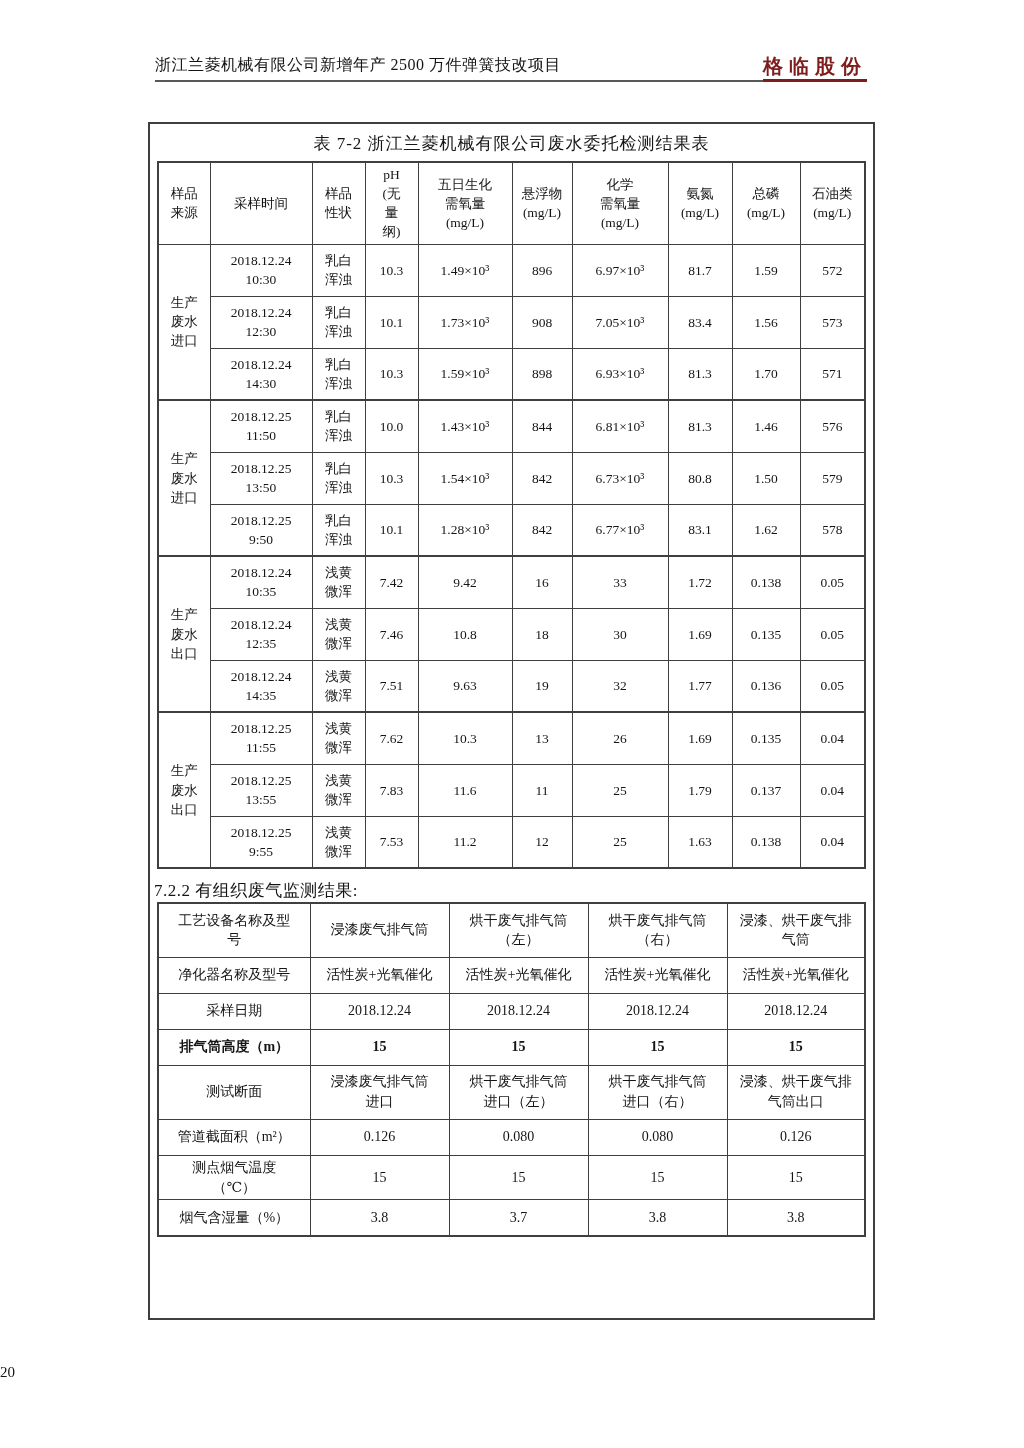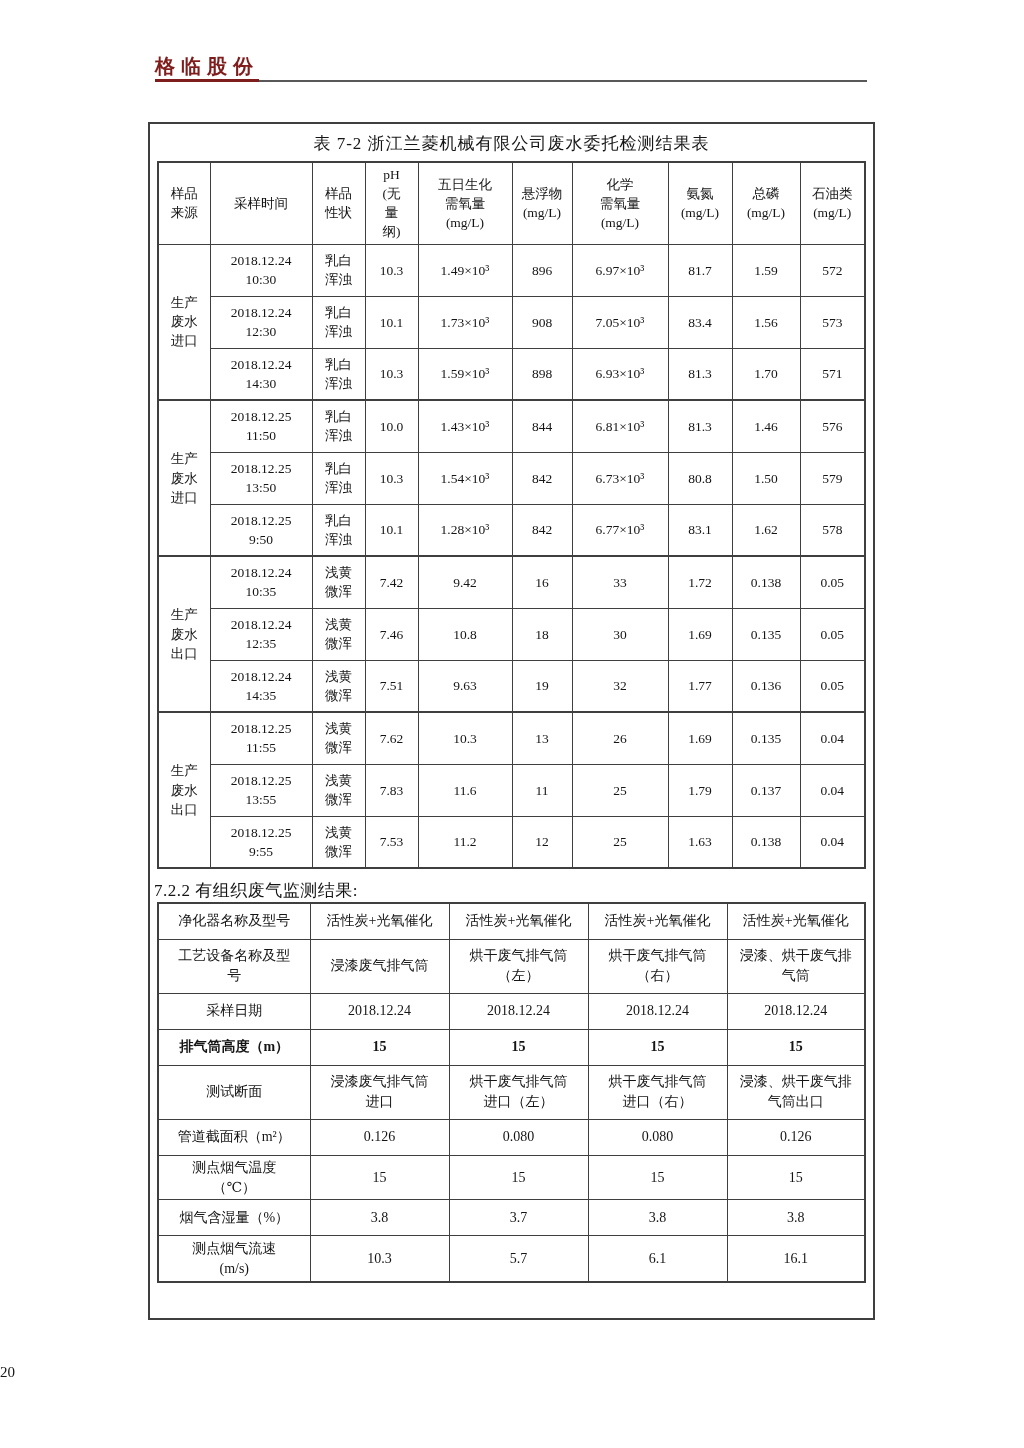--- a/index.html
+++ b/index.html
@@ -70,20 +70,21 @@
     position:absolute; left:0; top:1364px; width:100%;
     font-size:15px;
   }
 </style>
 </head>
 <body>
 
 <div class="page">
 
   <div class="header">
+    <span class="header-title">浙江兰菱机械有限公司新增年产 2500 万件弹簧技改项目</span>
     <span class="logo" style="color: #7f1d1d;">格临股份</span>
   </div>
 
   <div class="content-box">
 
     <div class="tbl-title">表 7-2 浙江兰菱机械有限公司废水委托检测结果表</div>
 
     <table class="t2">
       <colgroup>
         <col style="width:52px">
@@ -301,39 +302,39 @@
 
     <table class="t3">
       <colgroup>
         <col style="width:152px">
           <col style="width:139px">
           <col style="width:139px">
         <col style="width:139px">
           <col style="width:138px">
       </colgroup>
       <tbody>
-          <tr style="height: 36px;">
-            <td>净化器名称及型号</td>
-            <td>活性炭+光氧催化</td>
-            <td>活性炭+光氧催化</td>
-            <td>活性炭+光氧催化</td>
-            <td>活性炭+光氧催化</td>
-          </tr>
           <tr style="height: 54px;">
             <td>工艺设备名称及型
 号</td>
             <td>浸漆废气排气筒</td>
             <td>烘干废气排气筒
 （左）</td>
             <td>烘干废气排气筒
 （右）</td>
             <td>浸漆、烘干废气排
 气筒</td>
           </tr>
           <tr style="height: 36px;">
+            <td>净化器名称及型号</td>
+            <td>活性炭+光氧催化</td>
+            <td>活性炭+光氧催化</td>
+            <td>活性炭+光氧催化</td>
+            <td>活性炭+光氧催化</td>
+          </tr>
+          <tr style="height: 36px;">
             <td>采样日期</td>
             <td>2018.12.24</td>
             <td>2018.12.24</td>
             <td>2018.12.24</td>
             <td>2018.12.24</td>
           </tr>
           <tr style="height: 36px; font-weight: bold;">
             <td>排气筒高度（m）</td>
             <td>15</td>
             <td>15</td>
@@ -366,28 +367,20 @@
             <td>15</td>
             <td>15</td>
           </tr>
           <tr style="height: 36px; padding-left: 34px;">
             <td>烟气含湿量（%）</td>
             <td>3.8</td>
             <td>3.7</td>
             <td>3.8</td>
             <td>3.8</td>
           </tr>
-          <tr style="height: 46px;">
-            <td>测点烟气流速
-(m/s)</td>
-            <td>10.3</td>
-            <td>5.7</td>
-            <td>6.1</td>
-            <td>16.1</td>
-          </tr>
         </tbody>
     </table>
 
   </div>
 
   <div class="page-number">20</div>
 
 </div>
 
 </body></html>

